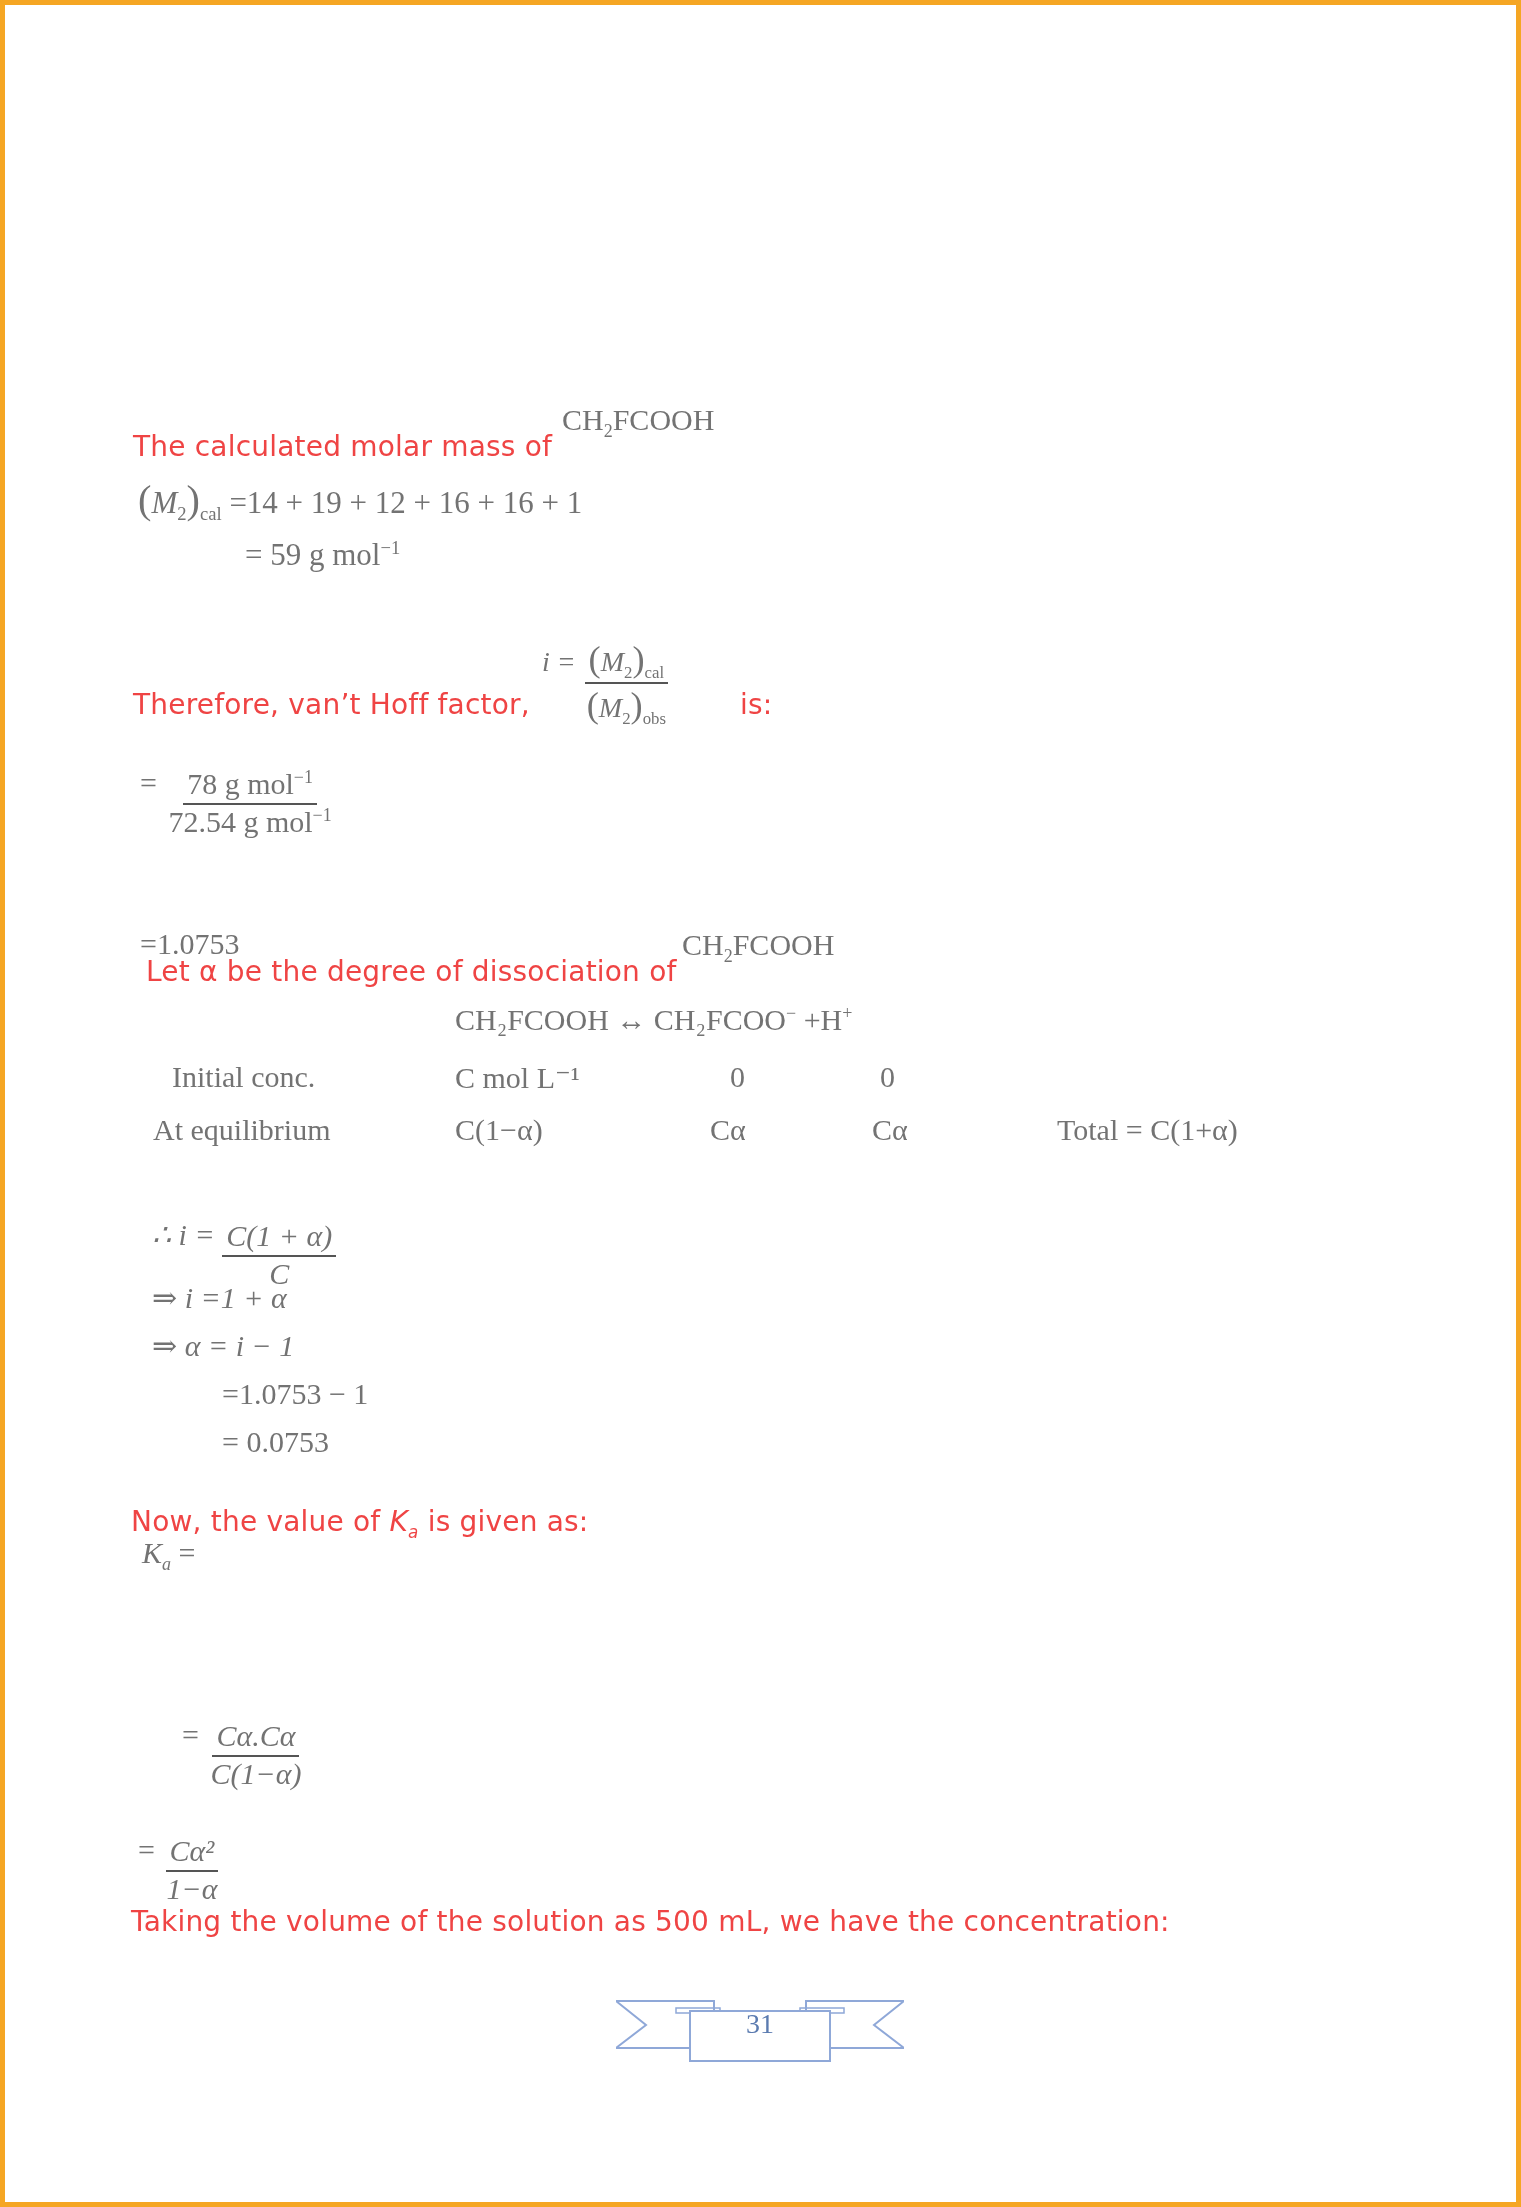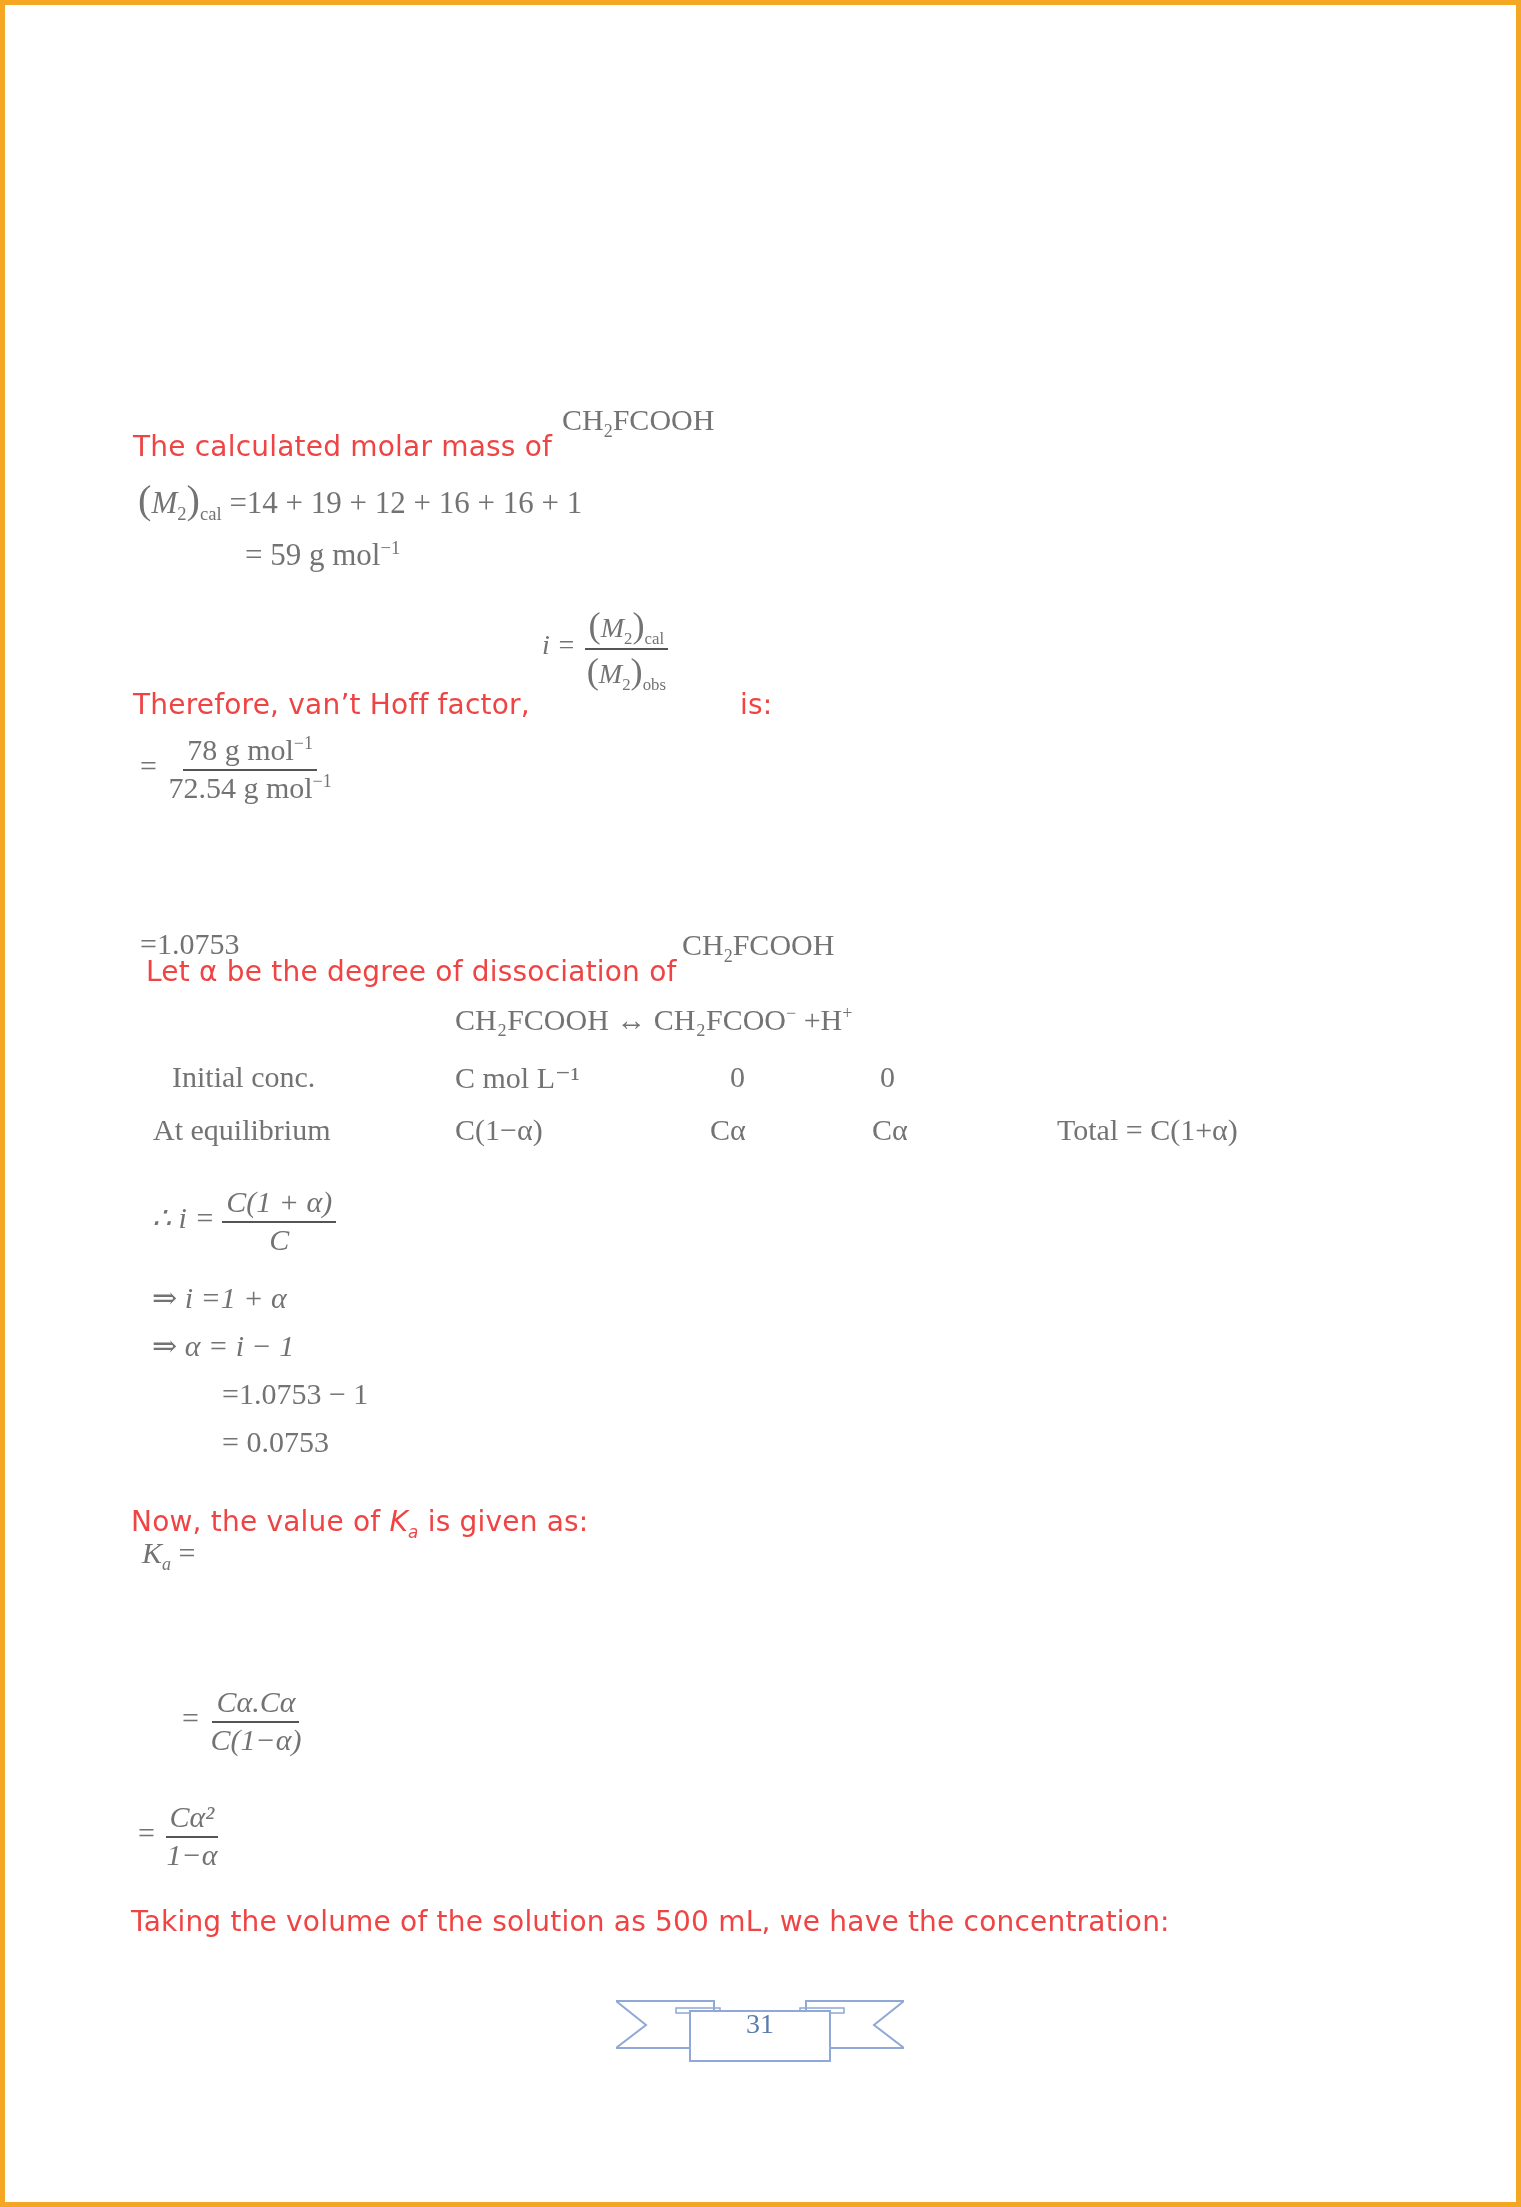--- a/index.html
+++ b/index.html
@@ -15,21 +15,21 @@
   .prose {
     font-family: "DejaVu Sans", sans-serif; font-size: 28px; color: #ef4444;
     letter-spacing: 0.2px;
   }
   .math {
     font-family: "Liberation Serif", "DejaVu Serif", serif; color: #737373;
     font-size: 31px;
   }
   .it { font-style: italic; }
   sub, sup { font-size: 60%; line-height: 0; }
-  .frac { display: inline-flex; flex-direction: column; align-items: center; vertical-align: middle; }
+  .frac { display: inline-flex; flex-direction: column; align-items: center; vertical-align: middle; margin-top: 34px; }
   .frac .num { padding: 0 4px 2px; border-bottom: 2px solid #555; }
   .frac .den { padding: 0 4px 0; }
   .paren { font-size: 130%; font-weight: 300; }
   .eq-table .cell { position: absolute; white-space: nowrap; }
   .footer-badge { position: absolute; left: 616px; top: 1983px; width: 288px; height: 80px; }
   .footer-num {
     position: absolute; left: 690px; top: 2008px; width: 140px; text-align: center;
     font-family: "Liberation Serif", serif; font-size: 28px; color: #5b7bb0;
   }
 </style>

